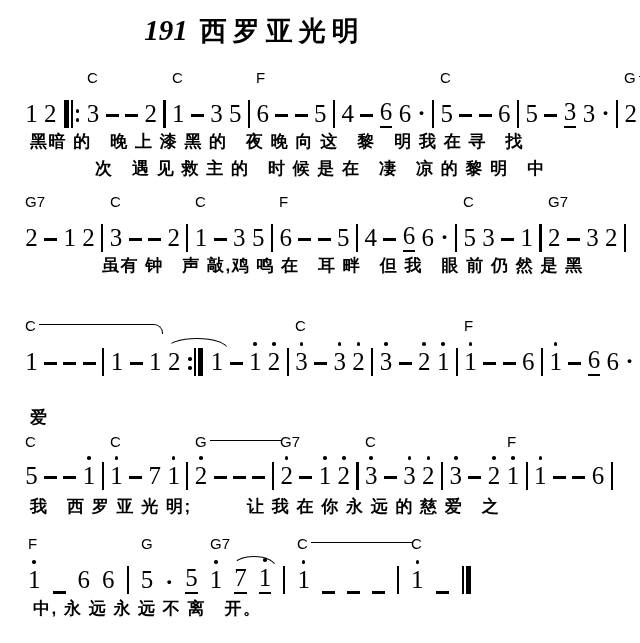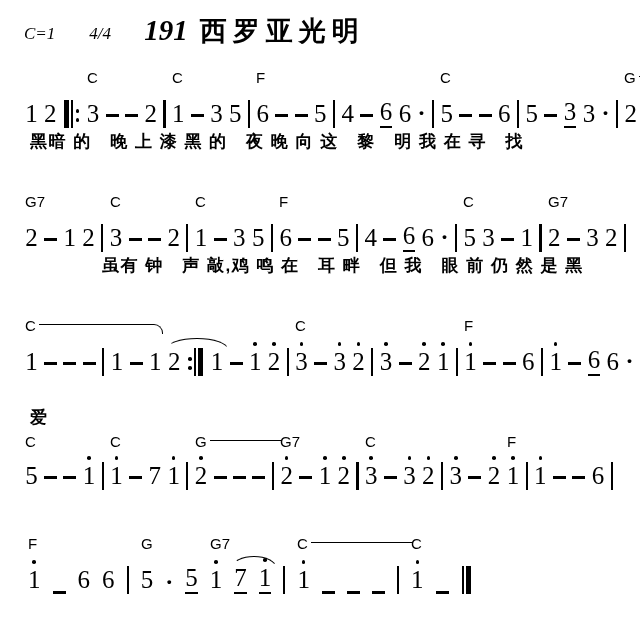--- a/index.html
+++ b/index.html
@@ -42,23 +42,20 @@
   .lyr1a{top:132px;left:30px;} .lyr1b{top:159px;left:95px;}
   .lyr2a{top:256px;left:58px;margin-left:44px;} .lyr2b{top:283px;left:58px;}
   .lyr3a{top:380px;left:28px;} .lyr3b{top:408px;left:30px;}
   .lyr4{top:497px;left:30px;}  .lyr5{top:599px;left:33px;}
 </style>
 </head>
 <body>
 
 <div class="page">
 
-  <div class="meta">
-    <span class="key">C=1</span><span class="time">4/4</span>
-  </div>
 
   <div class="title">
     <span class="num">191</span><span class="txt">西罗亚光明</span>
   </div>
 
   <div class="music-line ml1">
       <div class="notes-row">
         <span class="tok note">
           <i class="od"></i>
           <span class="tv">1</span>
@@ -158,20 +155,21 @@
         </span>
       </div>
       <span class="chord" style="left: 65px;">C</span>
       <span class="chord" style="left: 150px;">C</span>
       <span class="chord" style="left: 234px;">F</span>
       <span class="chord" style="left: 418px;">C</span>
       <span class="chord" style="left: 602px;">G</span>
       <span class="extline" style="left: 617px; width: 64px;"></span>
     </div>
   <div class="lyric lyr1a">黑暗 的　晚 上 漆 黑 的　夜 晚 向 这　黎　明 我 在 寻　找</div>
+  <div class="lyric lyr1b">次　遇 见 救 主 的　时 候 是 在　凄　凉 的 黎 明　中</div>
 
   <div class="music-line ml2">
       <div class="notes-row">
         <span class="tok note">
           <i class="od"></i>
           <span class="tv">2</span>
         </span>
         <span class="tok dash"></span>
         <span class="tok note">
           <i class="od"></i>
@@ -469,20 +467,21 @@
         <span class="tok bar"></span>
       </div>
       <span class="chord" style="left: 3px;">C</span>
       <span class="chord" style="left: 88px;">C</span>
       <span class="chord" style="left: 173px;">G</span>
       <span class="extline" style="left: 188px; width: 72px;"></span>
       <span class="chord" style="left: 258px;">G7</span>
       <span class="chord" style="left: 343px;">C</span>
       <span class="chord" style="left: 485px;">F</span>
     </div>
+  <div class="lyric lyr4">我　西 罗 亚 光 明;　　　让 我 在 你 永 远 的 慈 爱　之</div>
 
   <div class="music-line ml5 wide">
       <div class="notes-row">
         <span class="tok note">
           <i class="od on"></i>
           <span class="tv">1</span>
         </span>
         <span class="tok dash"></span>
         <span class="tok note">
           <i class="od"></i>
@@ -534,14 +533,15 @@
         </span>
       </div>
       <span class="chord" style="left: 6px;">F</span>
       <span class="chord" style="left: 119px;">G</span>
       <span class="chord" style="left: 188px;">G7</span>
       <span class="chord" style="left: 275px;">C</span>
       <span class="extline" style="left: 289px; width: 102px;"></span>
       <span class="chord" style="left: 389px;">C</span>
       <span class="arc" style="left: 210px; width: 42px;"></span>
     </div>
+  <div class="lyric lyr5">中, 永 远 永 远 不 离　开。</div>
 
 </div>
 
 </body></html>

